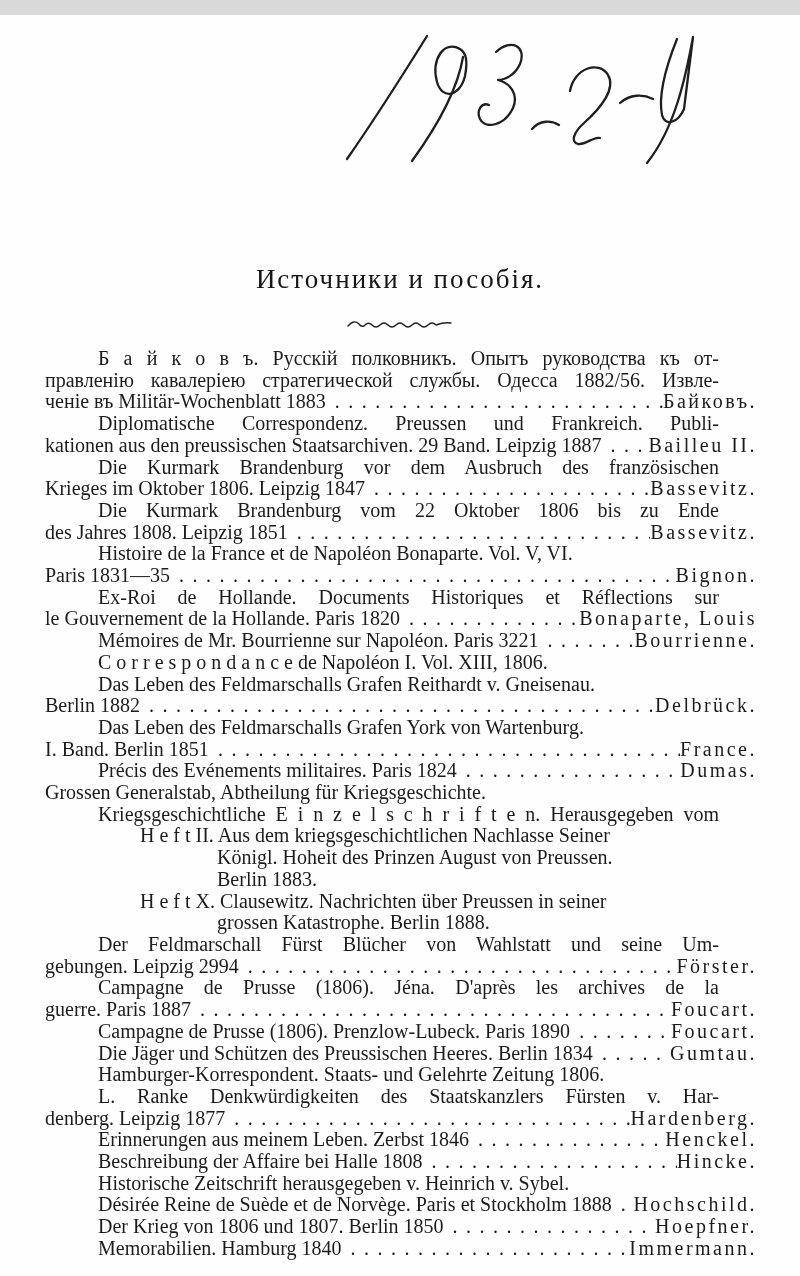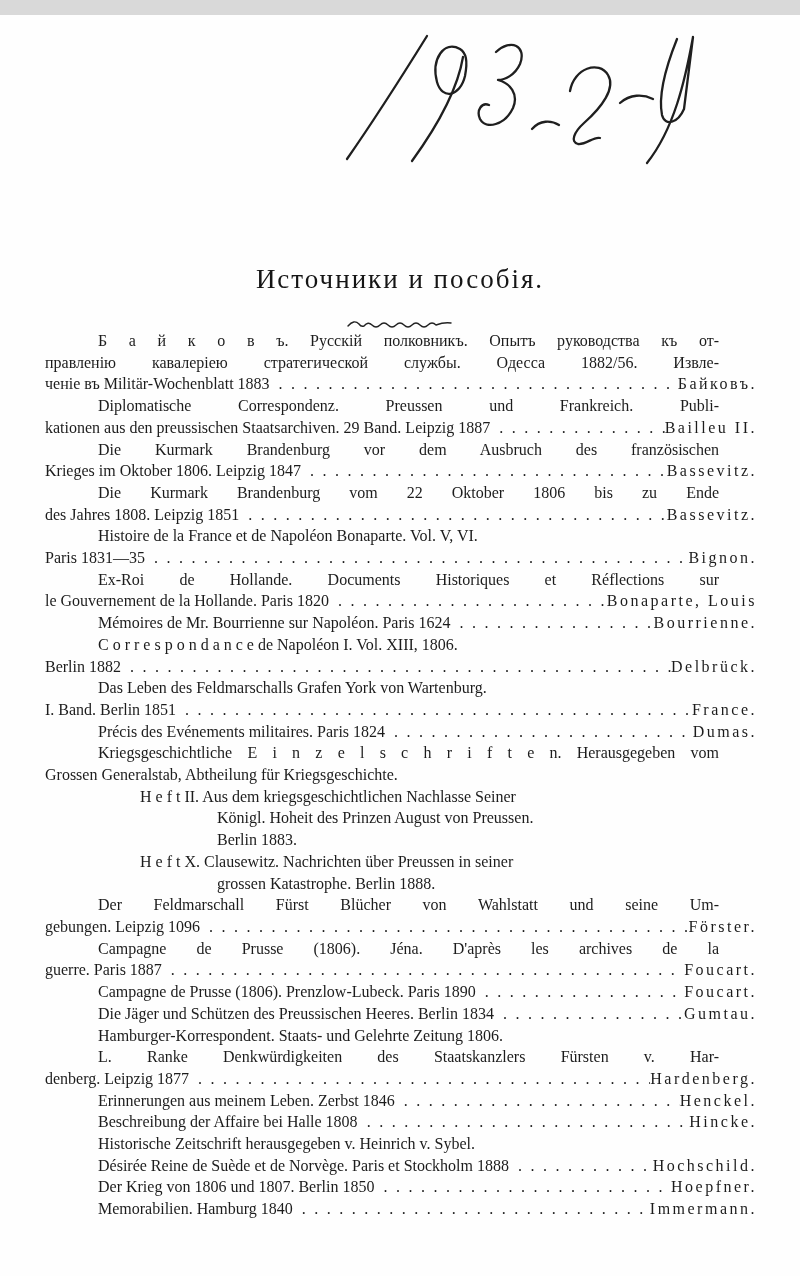--- a/index.html
+++ b/index.html
@@ -10,22 +10,22 @@
   }
   .hand-mark{position:absolute;left:332px;top:16px;width:370px;height:140px;}
   .hand-mark path{fill:none;stroke:#1f1f1f;stroke-width:2.3;stroke-linecap:round;stroke-linejoin:round;}
   .page-title{
     position:absolute;top:249px;left:0;right:0;margin:0;text-align:center;
     font-size:27px;font-weight:400;letter-spacing:2px;color:#151515;
   }
   .squiggle{position:absolute;top:303px;left:50%;transform:translateX(-50%);}
   .squiggle path{fill:none;stroke:#222;stroke-width:1.4;stroke-linecap:round;}
   .biblio{
-    position:absolute;top:315px;left:45px;width:674px;
-    font-size:16px;line-height:21.7px;
+    position:absolute;top:333px;left:45px;width:674px;
+    font-size:20px;line-height:21.7px;
   }
   .line{display:flex;align-items:baseline;white-space:nowrap;}
   .line.justify{display:block;white-space:normal;}
   .line.justify .text{display:block;text-align:justify;text-align-last:justify;}
   .indent-1{padding-left:53px;}
   .indent-2{padding-left:95px;}
   .indent-3{padding-left:172px;}
   .text{flex:0 0 auto;}
   .dots{
     flex:1 1 auto;min-width:0;overflow:hidden;white-space:nowrap;
@@ -115,53 +115,57 @@
       <div class="line indent-1 justify">
     <span class="text">Ex-Roi de Hollande. Documents Historiques et Réflections sur</span>
 
   </div>
       <div class="line indent-0">
     <span class="text">le Gouvernement de la Hollande. Paris 1820</span>
     <span class="dots">..........................................................................................</span>
     <span class="author">Bonaparte, Louis</span>
   </div>
       <div class="line indent-1">
-    <span class="text">Mémoires de Mr. Bourrienne sur Napoléon. Paris 1624</span>
+    <span class="text">Mémoires de Mr. Bourrienne sur Napoléon. Paris 3221</span>
     <span class="dots">..........................................................................................</span>
     <span class="author">Bourrienne.</span>
   </div>
       <div class="line indent-1">
     <span class="text">C o r r e s p o n d a n c e de Napoléon I. Vol. XIII, 1806.</span>
 
   </div>
+      <div class="line indent-1">
+    <span class="text">Das Leben des Feldmarschalls Grafen Reithardt v. Gneisenau.</span>
+
+  </div>
       <div class="line indent-0">
     <span class="text">Berlin 1882</span>
     <span class="dots">..........................................................................................</span>
     <span class="author">Delbrück.</span>
   </div>
       <div class="line indent-1">
     <span class="text">Das Leben des Feldmarschalls Grafen York von Wartenburg.</span>
 
   </div>
       <div class="line indent-0">
     <span class="text">I. Band. Berlin 1851</span>
     <span class="dots">..........................................................................................</span>
     <span class="author">France.</span>
   </div>
       <div class="line indent-1">
     <span class="text">Précis des Evénements militaires. Paris 1824</span>
     <span class="dots">..........................................................................................</span>
     <span class="author">Dumas.</span>
   </div>
+      <div class="line indent-0">
+    <span class="text">Grossen Generalstab, Abtheilung für Kriegsgeschichte.</span>
+
+  </div>
       <div class="line indent-1 justify">
     <span class="text">Kriegsgeschichtliche E i n z e l s c h r i f t e n. Herausgegeben vom</span>
-
-  </div>
-      <div class="line indent-0">
-    <span class="text">Grossen Generalstab, Abtheilung für Kriegsgeschichte.</span>
 
   </div>
       <div class="line indent-2">
     <span class="text">H e f t II. Aus dem kriegsgeschichtlichen Nachlasse Seiner</span>
 
   </div>
       <div class="line indent-3">
     <span class="text">Königl. Hoheit des Prinzen August von Preussen.</span>
 
   </div>
@@ -175,21 +179,21 @@
   </div>
       <div class="line indent-3">
     <span class="text">grossen Katastrophe. Berlin 1888.</span>
 
   </div>
       <div class="line indent-1 justify">
     <span class="text">Der Feldmarschall Fürst Blücher von Wahlstatt und seine Um-</span>
 
   </div>
       <div class="line indent-0">
-    <span class="text">gebungen. Leipzig 1096</span>
+    <span class="text">gebungen. Leipzig 2994</span>
     <span class="dots">..........................................................................................</span>
     <span class="author">Förster.</span>
   </div>
       <div class="line indent-1 justify">
     <span class="text">Campagne de Prusse (1806). Jéna. D'après les archives de la</span>
 
   </div>
       <div class="line indent-0">
     <span class="text">guerre. Paris 1887</span>
     <span class="dots">..........................................................................................</span>

